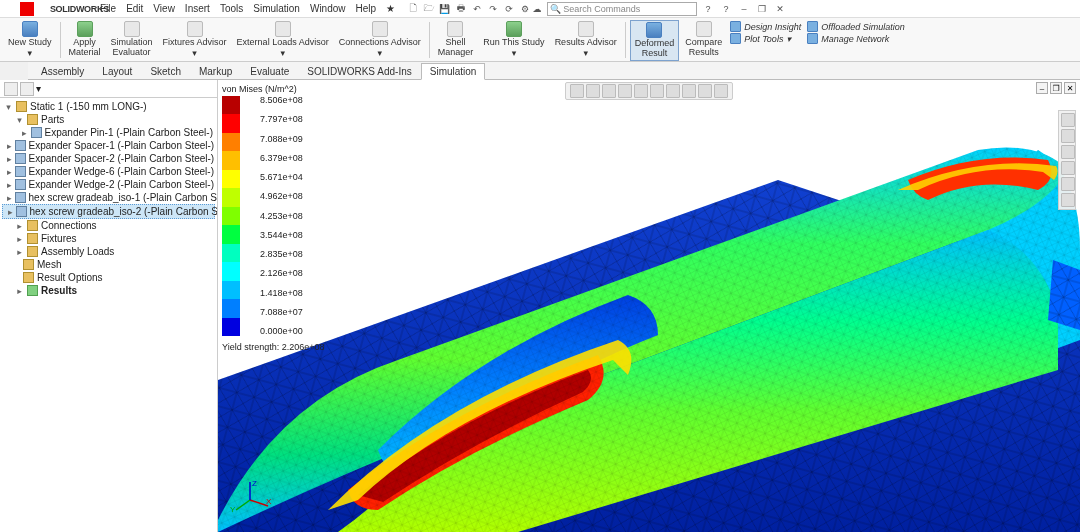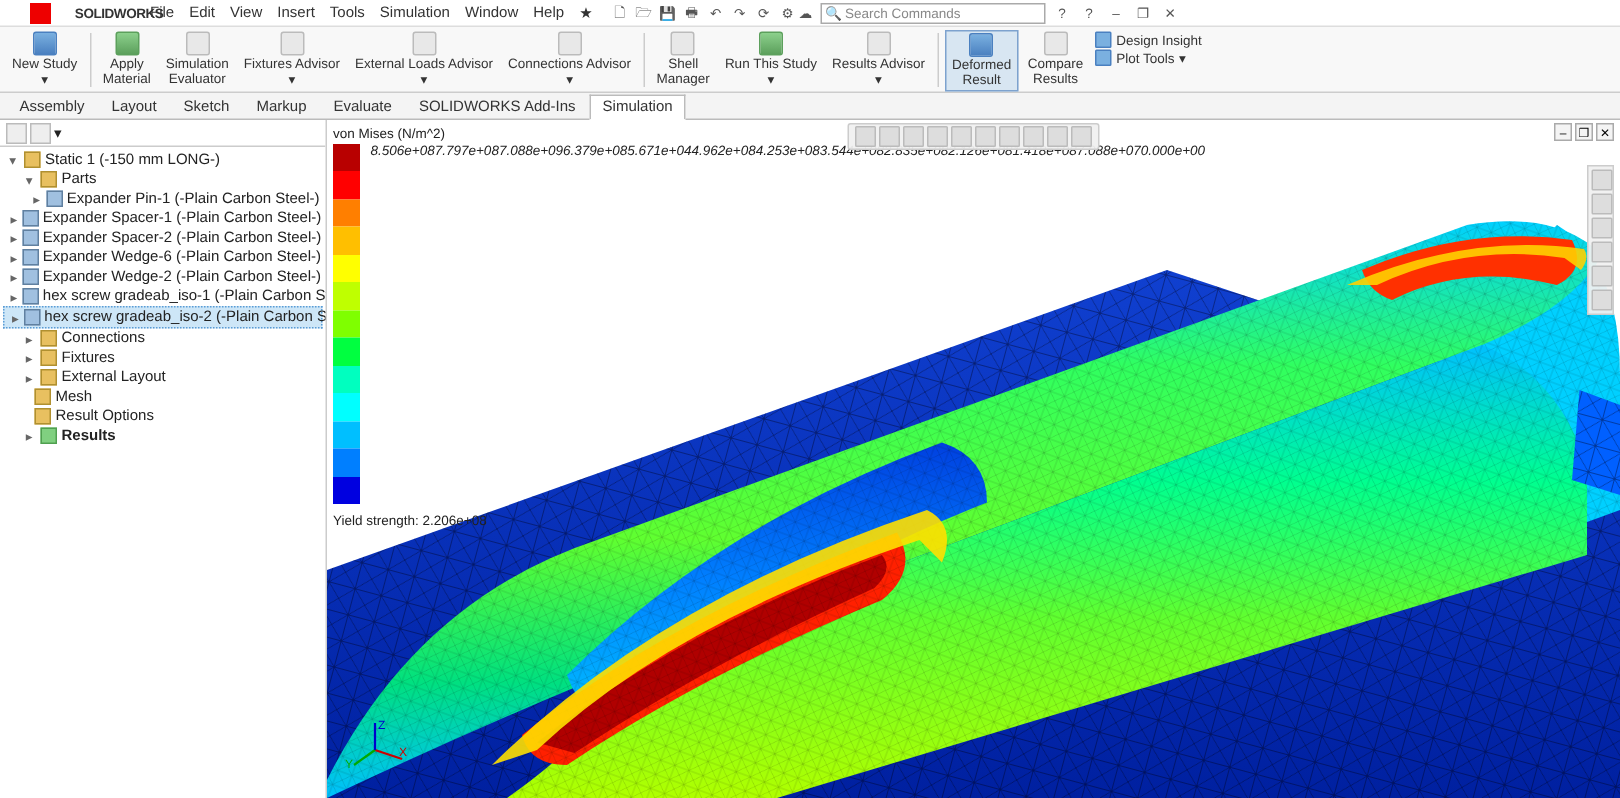--- a/index.html
+++ b/index.html
@@ -18,25 +18,25 @@
   .search-box { width: 150px; height: 14px; border: 1px solid #aaa; background: #fff; font-size: 9px; padding: 0 2px; color: #888; display: flex; align-items: center; }
   .win-btn { width: 14px; height: 12px; display: inline-flex; align-items: center; justify-content: center; font-size: 9px; color: #555; }
 
   .ribbon { height: 44px; background: #f8f8f8; border-bottom: 1px solid #ccc; display: flex; align-items: flex-start; padding: 2px 4px 0 4px; gap: 2px; }
   .ribbon-btn { display: flex; flex-direction: column; align-items: center; padding: 1px 4px; font-size: 9px; color: #333; cursor: pointer; text-align: center; line-height: 1.1; gap: 1px; }
   .ribbon-btn.sel { background: #d8e6f2; border: 1px solid #7da2ce; }
   .ribbon-icon { width: 16px; height: 16px; background: #e8e8e8; border: 1px solid #bbb; border-radius: 2px; }
   .ribbon-icon.blue { background: linear-gradient(#7ab0e0,#4a80c0); border-color: #4a80c0; }
   .ribbon-icon.green { background: linear-gradient(#8cd08c,#5ca05c); border-color: #5ca05c; }
   .ribbon-sep { width: 1px; height: 36px; background: #ccc; margin: 2px 2px; }
-  .ribbon-small { display: flex; flex-direction: column; gap: 1px; font-size: 9px; color: #333; padding: 1px 2px; }
+  .ribbon-small { display: flex; flex-direction: column; gap: 1px; font-size: 9px; color: #333; padding: 1px 2px; font-style: italic; }
   .ribbon-small-row { display: flex; align-items: center; gap: 3px; cursor: pointer; white-space: nowrap; }
   .small-icon { width: 11px; height: 11px; background: #7ab0e0; border: 1px solid #4a80c0; border-radius: 1px; flex-shrink: 0; }
 
-  .tab-strip { height: 18px; background: #f4f4f4; border-bottom: 1px solid #bbb; display: flex; align-items: flex-end; padding-left: 4px; }
+  .tab-strip { height: 18px; background: #f4f4f4; border-bottom: 1px solid #bbb; display: flex; align-items: flex-end; padding-left: 4px; margin-left: 28px; }
   .tab { padding: 2px 8px; font-size: 10px; color: #333; border: 1px solid transparent; cursor: pointer; border-bottom: none; }
   .tab.active { background: #fff; border-color: #bbb; border-bottom: 1px solid #fff; margin-bottom: -1px; font-weight: 500; }
 
   .work-area { position: absolute; top: 80px; left: 0; right: 0; bottom: 0; display: flex; }
 
   .feature-tree { width: 218px; background: #fff; border-right: 1px solid #ccc; font-size: 10px; color: #222; overflow: hidden; position: relative; }
   .tree-tabs { height: 18px; border-bottom: 1px solid #ccc; display: flex; align-items: center; gap: 2px; padding: 0 4px; }
   .tree-tab-icon { width: 14px; height: 14px; border: 1px solid #bbb; background: #eee; }
   .tree-body { padding: 2px; }
   .tree-row { padding: 1px 2px; display: flex; align-items: center; gap: 3px; white-space: nowrap; cursor: pointer; }
@@ -55,21 +55,21 @@
   .side-tb { position: absolute; top: 30px; right: 4px; width: 18px; background: rgba(240,240,240,0.95); border: 1px solid #ccc; display: flex; flex-direction: column; gap: 2px; padding: 2px; z-index: 10; }
 
   .render { position: absolute; inset: 0; }
   .render svg { width: 100%; height: 100%; display: block; }
 
   .legend { position: absolute; top: 4px; left: 4px; z-index: 5; font-size: 9px; color: #222; font-family: Arial, sans-serif; }
   .legend-title { margin-bottom: 2px; }
   .legend-scale { display: flex; }
   .legend-bar { width: 18px; display: flex; flex-direction: column; }
   .legend-swatch { flex: 1; }
-  .legend-labels { display: flex; justify-content: space-between; margin-left: 7px; font-size: 9px; line-height: 1; font-style: italic; }
+  .legend-labels { display: flex; flex-direction: column; justify-content: space-between; margin-left: 20px; font-size: 9px; line-height: 1; }
   .legend-yield { margin-top: 6px; font-size: 9px; }
 
   .triad { position: absolute; bottom: 10px; left: 10px; z-index: 6; }
 </style>
 </head>
 <body>
 
 <div class="title-bar">
   <div class="logo">
     <span class="logo-ds">DS</span>
@@ -173,20 +173,30 @@
     <div class="ribbon-small-row">
         <div class="small-icon"></div>
         <span>Design Insight</span>
       </div>
     <div class="ribbon-small-row">
         <div class="small-icon"></div>
         <span>Plot Tools</span>
         <span>▾</span>
       </div>
   </div>
+  <div class="ribbon-small">
+    <div class="ribbon-small-row">
+        <div class="small-icon"></div>
+        <span>Offloaded Simulation</span>
+      </div>
+    <div class="ribbon-small-row">
+        <div class="small-icon"></div>
+        <span>Manage Network</span>
+      </div>
+  </div>
 </div>
 
 <div class="tab-strip">
   <div class="tab">Assembly</div>
   <div class="tab">Layout</div>
   <div class="tab">Sketch</div>
   <div class="tab">Markup</div>
   <div class="tab">Evaluate</div>
   <div class="tab">SOLIDWORKS Add-Ins</div>
   <div class="tab active">Simulation</div>
@@ -263,21 +273,21 @@
       <div class="tree-row">
           <span class="tw" style="width:8px"></span>
           <span class="toggle">▸</span>
           <div class="tree-icon"></div>
           <span>Fixtures</span>
         </div>
       <div class="tree-row">
           <span class="tw" style="width:8px"></span>
           <span class="toggle">▸</span>
           <div class="tree-icon"></div>
-          <span>External Layout</span>
+          <span>Assembly Loads</span>
         </div>
       <div class="tree-row">
           <span class="tw" style="width:16px"></span>
           <div class="tree-icon"></div>
           <span>Mesh</span>
         </div>
       <div class="tree-row">
           <span class="tw" style="width:16px"></span>
           <div class="tree-icon"></div>
           <span>Result Options</span>

